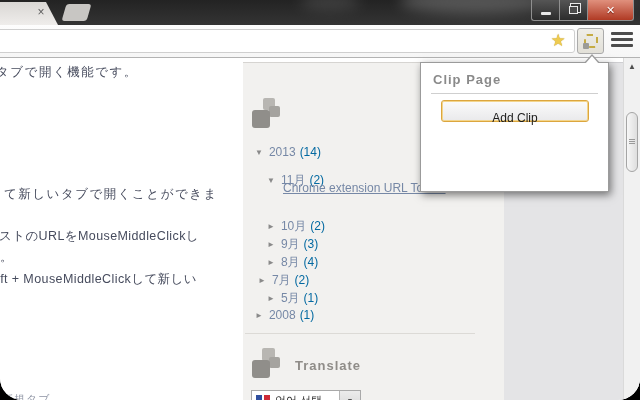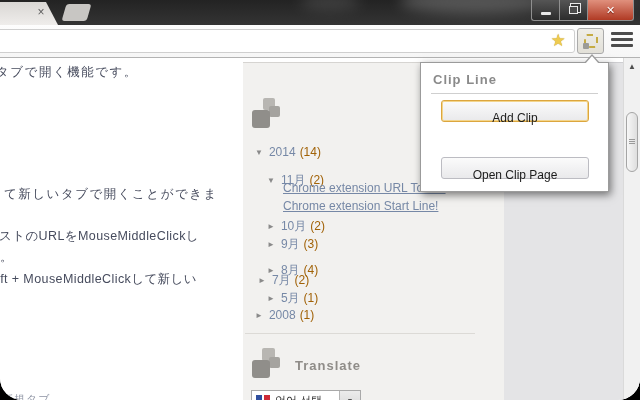--- a/index.html
+++ b/index.html
@@ -56,21 +56,21 @@
   .sidebar{position:absolute;left:243px;top:4px;width:261px;height:338px;background:#f2f1ef;
            border-top:1px solid #d6d4d1;box-sizing:border-box;}
   .outer{position:absolute;left:504px;top:4px;width:119px;height:338px;background:#e4e4e6;
          border-top:1px solid #cfcfd2;box-sizing:border-box;}
   .gadget-title{position:absolute;color:#8f8c88;font-size:13px;font-weight:bold;letter-spacing:1px;white-space:nowrap;}
   .sq{position:absolute;border-radius:2px;}
   .trow{position:absolute;white-space:nowrap;font-size:12px;}
   .arr{color:#8a8a8a;font-size:8px;vertical-align:1px;margin-right:6px;}
   .tlink{color:#7688a6;text-decoration:none;cursor:pointer;}
   .tlink.ul{text-decoration:underline;}
-  .tcount{color:#a16207;margin-left:4px;}
+  .tcount{color:#0369a1;margin-left:4px;}
   .divider{position:absolute;height:1px;background:#dcdad6;}
   .langbox{position:absolute;left:251px;top:332px;width:110px;height:20px;background:#fff;
            border:1px solid #a9a9a9;box-sizing:border-box;display:flex;align-items:center;cursor:pointer;}
   .flag{width:14px;height:10px;margin-left:4px;display:flex;}
   .flag .b{flex:1;background:#2f4f9e;}
   .flag .w{width:2px;background:#fff;}
   .flag .r{flex:1;background:#ce2b37;}
   .langtext{font-size:11px;color:#333;margin-left:5px;flex:1;}
   .langdrop{width:20px;align-self:stretch;background:linear-gradient(180deg,#ececec,#d8d8d8);
             border-left:1px solid #b5b5b5;display:flex;align-items:center;justify-content:center;
@@ -150,38 +150,35 @@
     <div class="partial">新規タブ</div>
 
     <div class="sidebar"></div>
     <div class="outer"></div>
 
     <div class="sq" style="left:263px;top:40px;width:12px;height:12px;background:#b8b6b2"></div>
     <div class="sq" style="left:269px;top:48px;width:11px;height:11px;background:#a5a39f"></div>
     <div class="sq" style="left:252px;top:52px;width:18px;height:18px;background:#908e8a;border-radius:3px"></div>
 
     <div class="trow" style="left:255px;top:87px">
-      <span class="arr">▼</span><a class="tlink">2014</a><span class="tcount">(14)</span>
+      <span class="arr">▼</span><a class="tlink">2013</a><span class="tcount">(14)</span>
     </div>
     <div class="trow" style="left:267px;top:114px">
       <span class="arr">▼</span><a class="tlink">11月</a><span class="tcount">(2)</span>
     </div>
     <div class="trow" style="left:283px;top:123px">
       <a class="tlink ul">Chrome extension URL To Tab</a>
     </div>
-    <div class="trow" style="left:283px;top:141px">
-      <a class="tlink ul">Chrome extension Start Line!</a>
-    </div>
     <div class="trow" style="left:267px;top:160px">
       <span class="arr">►</span><a class="tlink">10月</a><span class="tcount">(2)</span>
     </div>
     <div class="trow" style="left:267px;top:178px">
       <span class="arr">►</span><a class="tlink">9月</a><span class="tcount">(3)</span>
     </div>
-    <div class="trow" style="left:267px;top:204px">
+    <div class="trow" style="left:267px;top:196px">
       <span class="arr">►</span><a class="tlink">8月</a><span class="tcount">(4)</span>
     </div>
     <div class="trow" style="left:258px;top:214px">
       <span class="arr">►</span><a class="tlink">7月</a><span class="tcount">(2)</span>
     </div>
     <div class="trow" style="left:267px;top:232px">
       <span class="arr">►</span><a class="tlink">5月</a><span class="tcount">(1)</span>
     </div>
     <div class="trow" style="left:255px;top:250px">
       <span class="arr">►</span><a class="tlink">2008</a><span class="tcount">(1)</span>
@@ -208,20 +205,19 @@
       <div class="sb-up">▲</div>
       <div class="sb-thumb">
             <div class="grip"></div>
           </div>
     </div>
   </div>
 
   <div class="popup">
     <div class="popup-arrow-o"></div>
     <div class="popup-arrow-i"></div>
-    <div class="popup-title">Clip Line</div>
+    <div class="popup-title">Clip Page</div>
     <div class="popup-hr"></div>
     <button class="pbtn focused" style="top:37px">Add Clip</button>
-    <button class="pbtn" style="top:94px">Open Clip Page</button>
   </div>
 
  </div>
 </div>
 
 </body></html>

